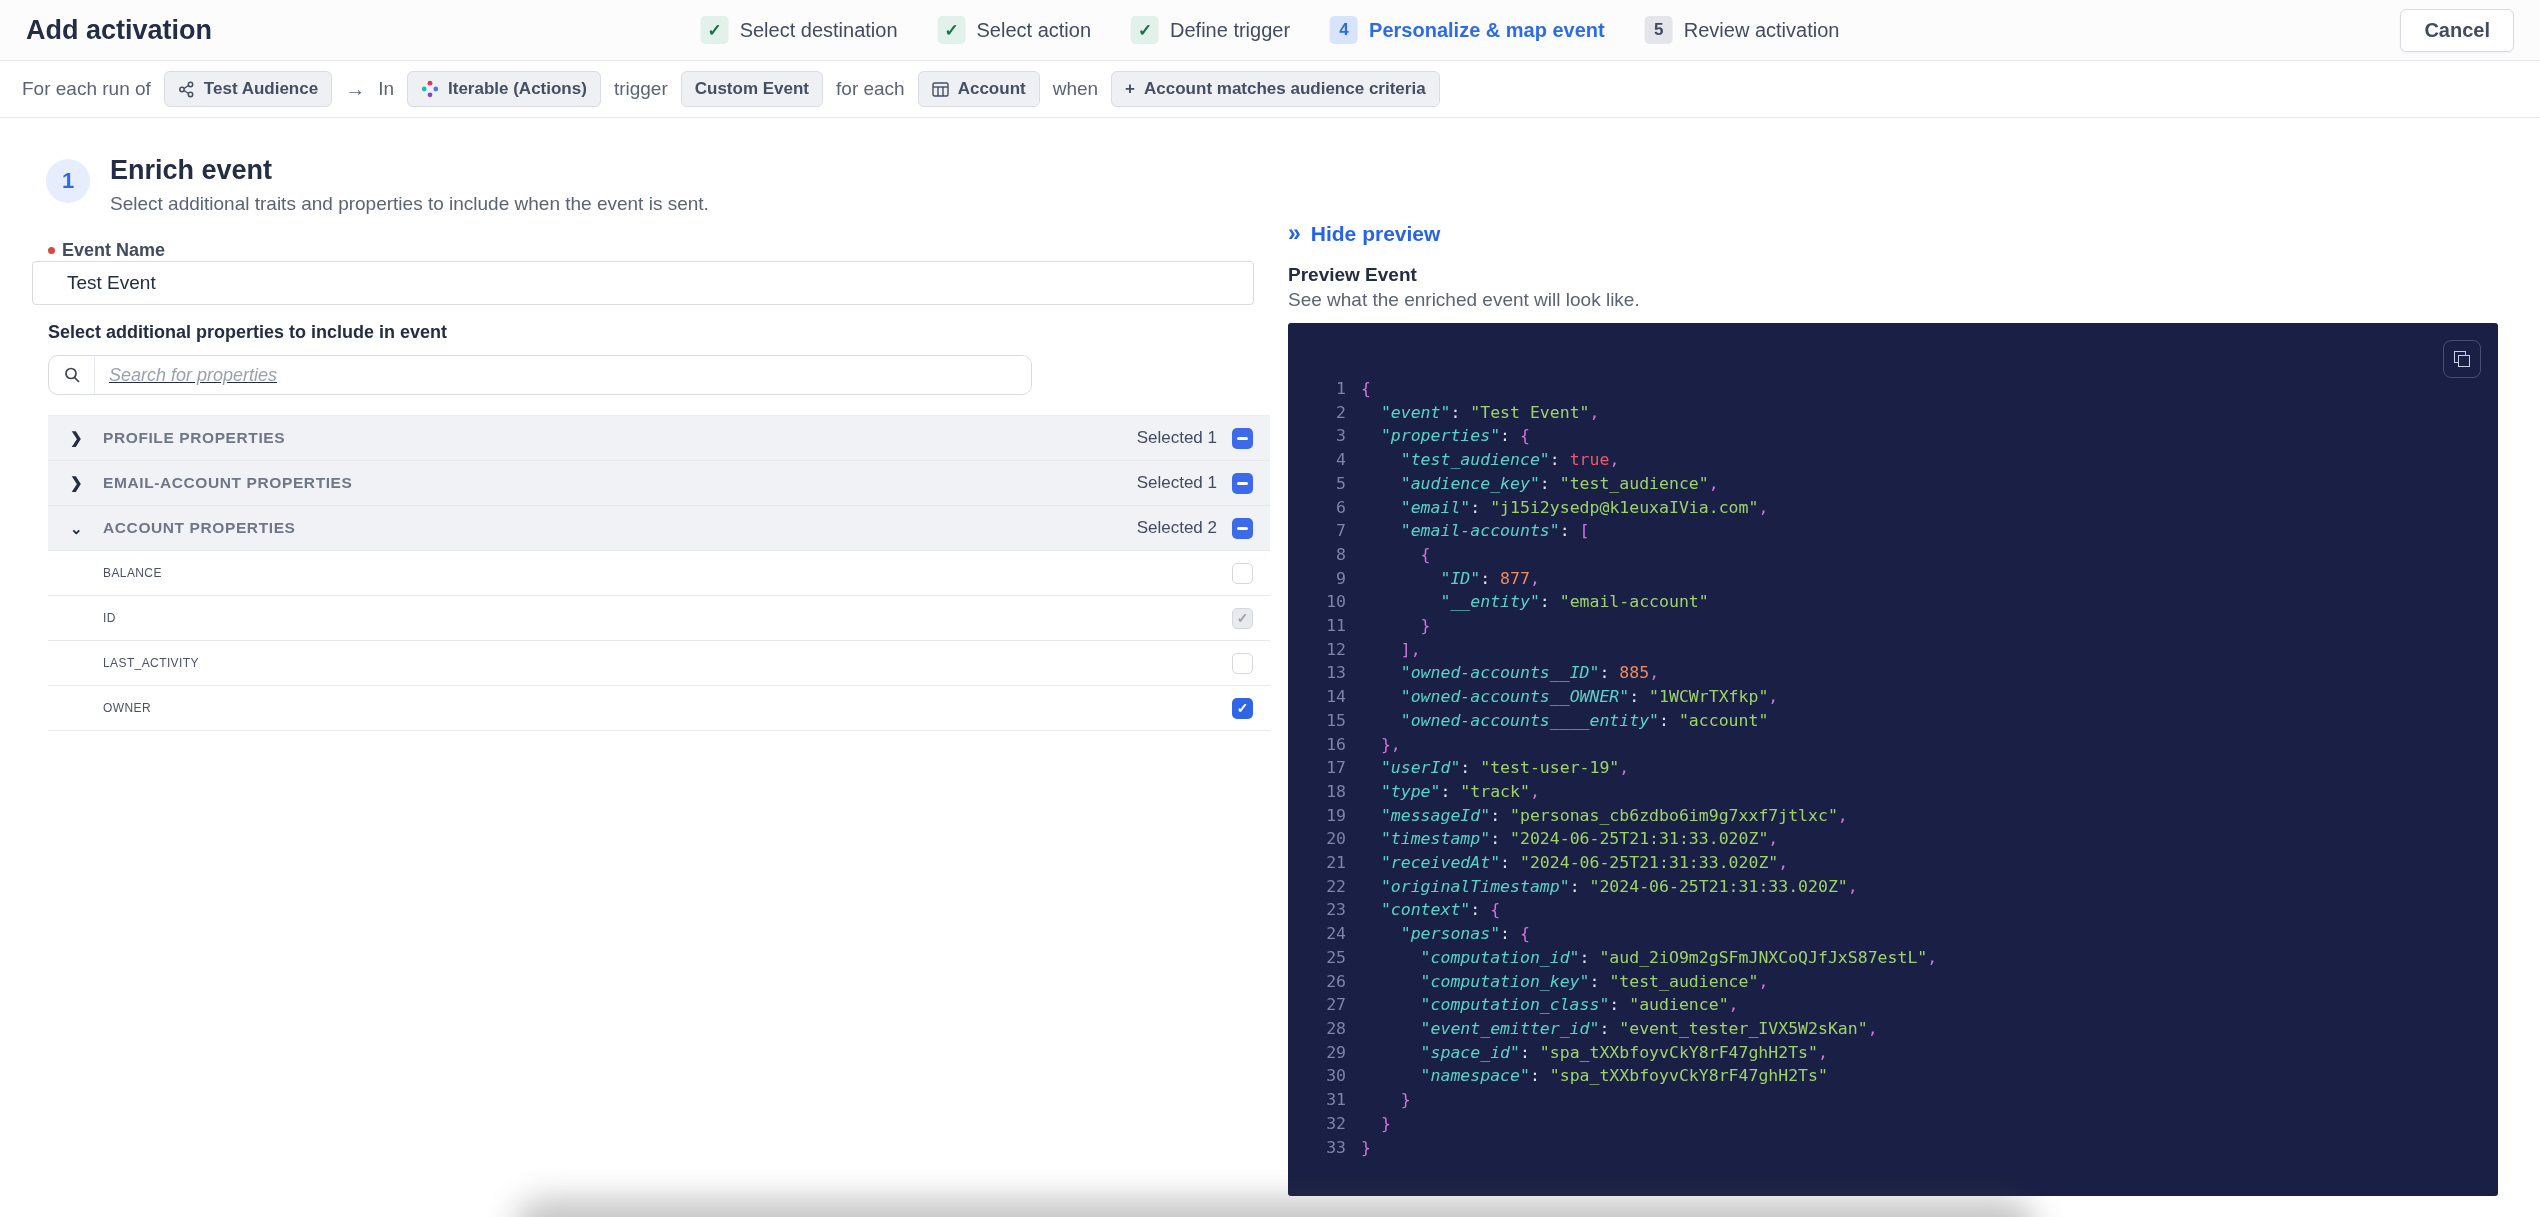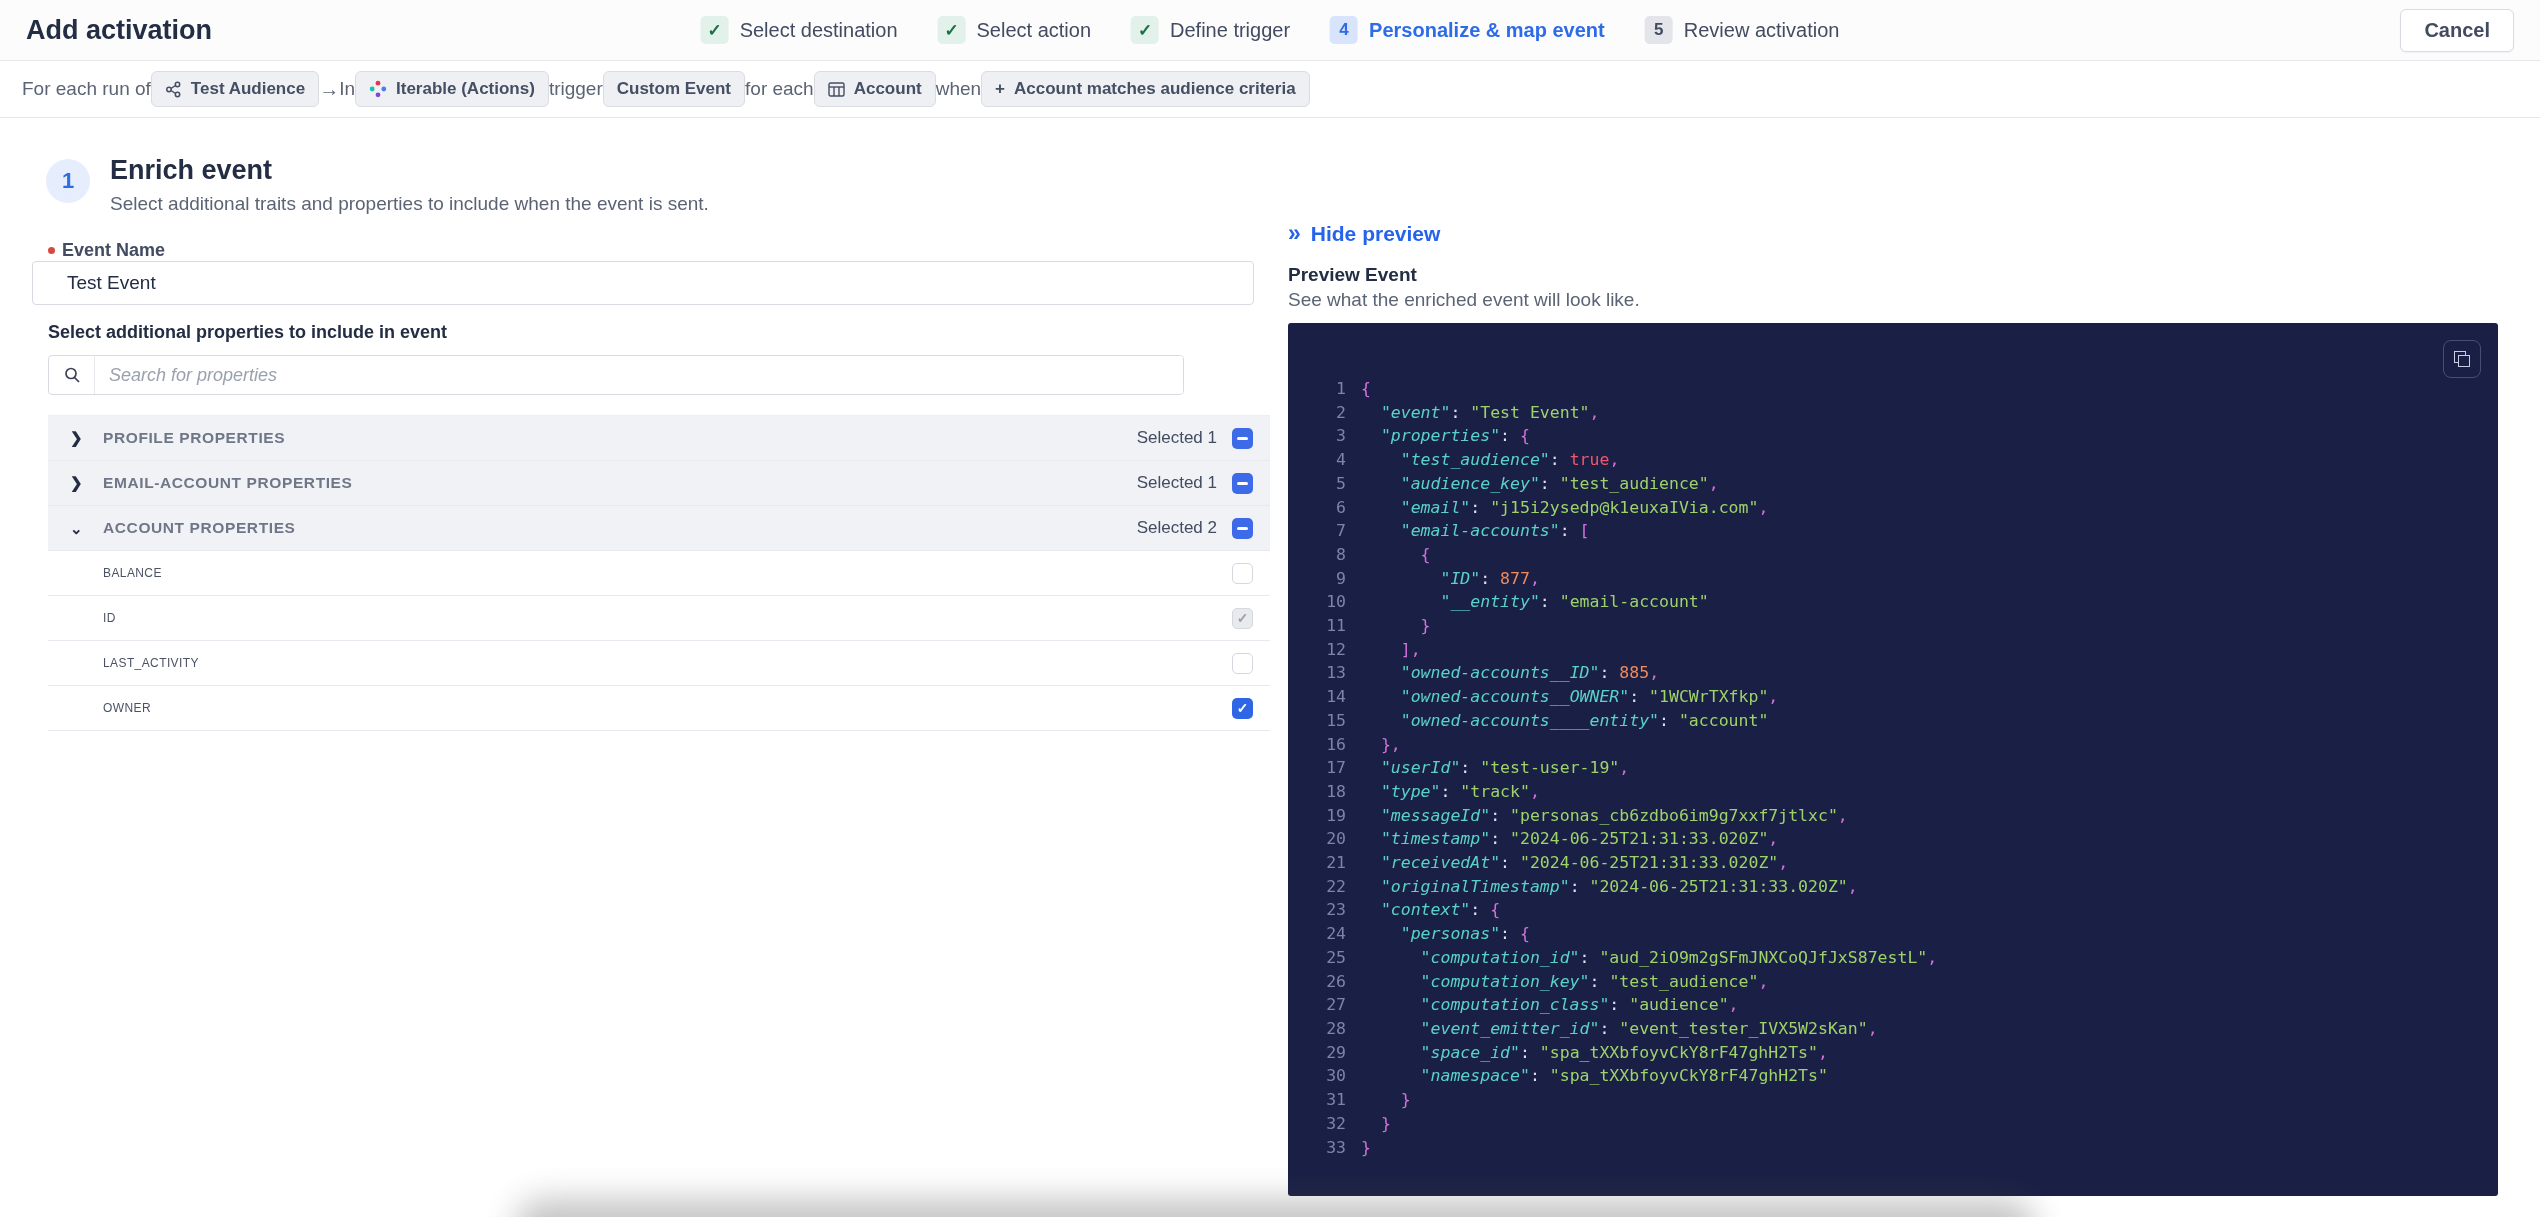--- a/index.html
+++ b/index.html
@@ -18,21 +18,21 @@
   .step-badge.current { background:#d8e4fb; color:#2e6be6; }
   .step-badge.upcoming { background:#e3e5ea; color:#424b60; }
   .step-label { font-size:20px; color:#424b60; font-weight:500; }
   .step.current .step-label { color:#2e6be6; font-weight:700; }
   .cancel-btn { margin-left:auto; padding:9px 23px; background:#ffffff; border:1px solid #d8dbe2;
     border-radius:6px; font-size:20px; font-weight:600; color:#424b60; cursor:pointer;
     box-shadow:0 1px 2px rgba(20,30,60,.05); font-family:inherit;text-align:center; }
 
   
   .trigger-bar { position:absolute; top:61px; left:0; width:2540px; height:57px; background:#ffffff;
-    border-bottom:1px solid #e5e7eb; display:flex; align-items:center; padding:0 22px;
+    border-bottom:1px solid #e5e7eb; display:flex; align-items:center; gap:13px; padding:0 22px;
     font-size:19px; color:#5b6475; }
   .chip { display:inline-flex; align-items:center; gap:9px; background:#eef0f4; border:1px solid #d9dce3;
     border-radius:6px; padding:7px 13px; font-size:17px; font-weight:700; color:#454e63; cursor:pointer; white-space:nowrap; }
   .chip svg { display:block; }
   .arrow-word { font-size:20px; color:#5b6475; }
 
   
   .step-head { position:absolute; left:46px; top:155px; display:flex; gap:20px; }
   .step-circle { width:44px; height:44px; border-radius:50%; background:#e6edfc; color:#2e6be6;
     font-size:22px; font-weight:700; display:flex; align-items:center; justify-content:center; margin-top:4px; }
@@ -40,22 +40,22 @@
   .step-head p { font-size:19px; color:#5b6475; margin-top:7px; }
 
   .field-label { position:absolute; left:48px; top:240px; font-size:18px; font-weight:600; color:#424b60;
     display:flex; align-items:center; gap:7px; }
   .req-dot { width:7px; height:7px; border-radius:50%; background:#d6493f; display:inline-block; }
   .name-input { position:absolute; left:32px; top:261px; width:1222px; height:44px; border:1px solid #d8dbe2;
     border-radius:4px; padding:0 34px; font-size:19px; color:#232d43; font-family:inherit; background:#fff; outline:none; }
 
   .props-heading { position:absolute; left:48px; top:322px; font-size:18px; font-weight:700; color:#232d43; }
 
-  .search-box { position:absolute; left:48px; top:355px; width:1136px; height:40px; border:1px solid #d8dbe2;
-    border-radius:4px; background:#fff; display:flex; align-items:stretch; overflow:hidden; }
+  .search-box { position:absolute; left:48px; top:355px; width:984px; height:40px; border:1px solid #d8dbe2;
+    border-radius:10px; background:#fff; display:flex; align-items:stretch; overflow:hidden;text-decoration:underline; }
   .search-icon-cell { width:46px; display:flex; align-items:center; justify-content:center; border-right:1px solid #e7e9ee; }
   .search-input { flex:1; border:none; outline:none; padding:0 14px; font-size:18px; color:#232d43; font-family:inherit; }
   .search-input::placeholder { font-style:italic; color:#9aa1ae; }
 
   .prop-list { position:absolute; left:48px; top:415px; width:1222px; border-top:1px solid #eceef2; }
   .prow { height:45px; display:flex; align-items:center; border-bottom:1px solid #e7e9ee; padding:0 17px 0 22px; cursor:pointer; }
   .prow.group { background:#f1f2f6; }
   .prow.item { background:#ffffff; }
   .chev { width:20px; font-size:15px; color:#232d43; font-weight:700; display:inline-block; }
   .chev.down { transform:translateY(1px); }

